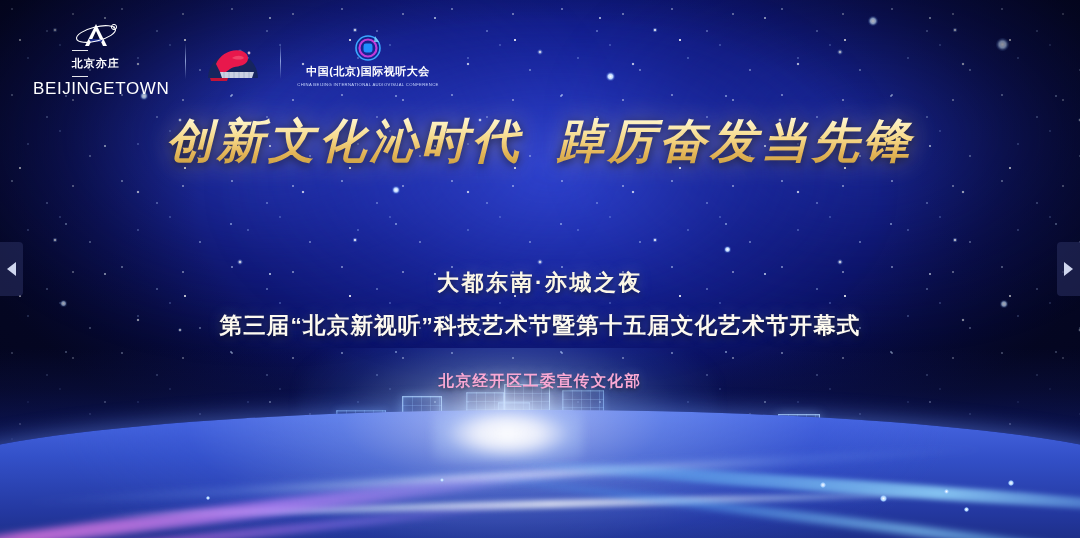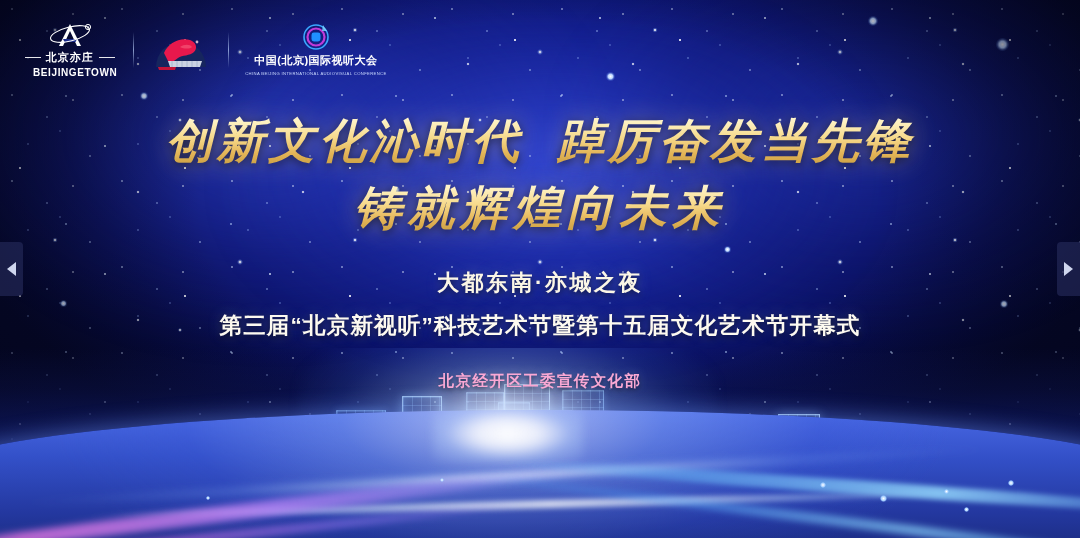--- a/index.html
+++ b/index.html
@@ -202,26 +202,26 @@
   }
   .logo{display:flex;align-items:center;}
   .logo-sep{
     width:1px;height:36px;margin:0 16px;
     background:linear-gradient(180deg, rgba(180,205,255,0), rgba(190,212,255,.7), rgba(180,205,255,0));
   }
   .logo-bjt{display:flex;flex-direction:column;align-items:center;gap:2px;}
   .bjt-mark{position:relative;width:46px;height:26px;}
   .bjt-mark svg{display:block;}
   .bjt-cn{
-    display:flex;align-items:center;gap:5px;
-    color:#ffffff;font-size:11px;letter-spacing:1px;font-weight:bold;white-space:nowrap;
+    display:flex;align-items:flex-start;gap:5px;
+    color:#ffffff;font-size:11px;letter-spacing:1px;font-weight:bold;white-space:nowrap;flex-direction:column;
   }
   .bjt-rule{width:16px;height:1px;background:#ffffff;opacity:.9;}
   .bjt-en{
-    color:#ffffff;font-size:10px;font-weight:bold;letter-spacing:.6px;white-space:nowrap;padding-left:11px;
+    color:#ffffff;font-size:17px;font-weight:normal;letter-spacing:.6px;white-space:nowrap;padding-left:11px;
   }
   .logo-emblem{width:62px;height:46px;position:relative;}
   .logo-cav{display:flex;flex-direction:column;align-items:center;gap:3px;}
   .cav-mark{width:26px;height:26px;position:relative;}
   .cav-cn{color:#ffffff;font-size:11px;font-weight:bold;letter-spacing:.5px;white-space:nowrap;}
   .cav-en{color:#c9d8ff;font-size:4.2px;letter-spacing:.35px;white-space:nowrap;transform:scale(1,1);}
 
   
   .content{position:absolute;inset:0;z-index:6;}
   .headline{
@@ -417,21 +417,20 @@
       </div>
       <div class="cav-cn">中国(北京)国际视听大会</div>
       <div class="cav-en">CHINA BEIJING INTERNATIONAL AUDIOVISUAL CONFERENCE</div>
     </div>
 
   </div>
 
   <div class="content">
     <div class="headline">
       <div class="hl-line l1"><span>创新文化沁时代</span><span class="gap"></span><span>踔厉奋发当先锋</span></div>
-      <div class="hl-line l2">铸就辉煌向未来</div>
     </div>
 
     <div class="subs">
       <div class="sub1">大都东南·亦城之夜</div>
       <div class="sub2">第三届“北京新视听”科技艺术节暨第十五届文化艺术节开幕式</div>
       <div class="sub3">北京经开区工委宣传文化部</div>
     </div>
   </div>
 
   <button class="navbtn left">

